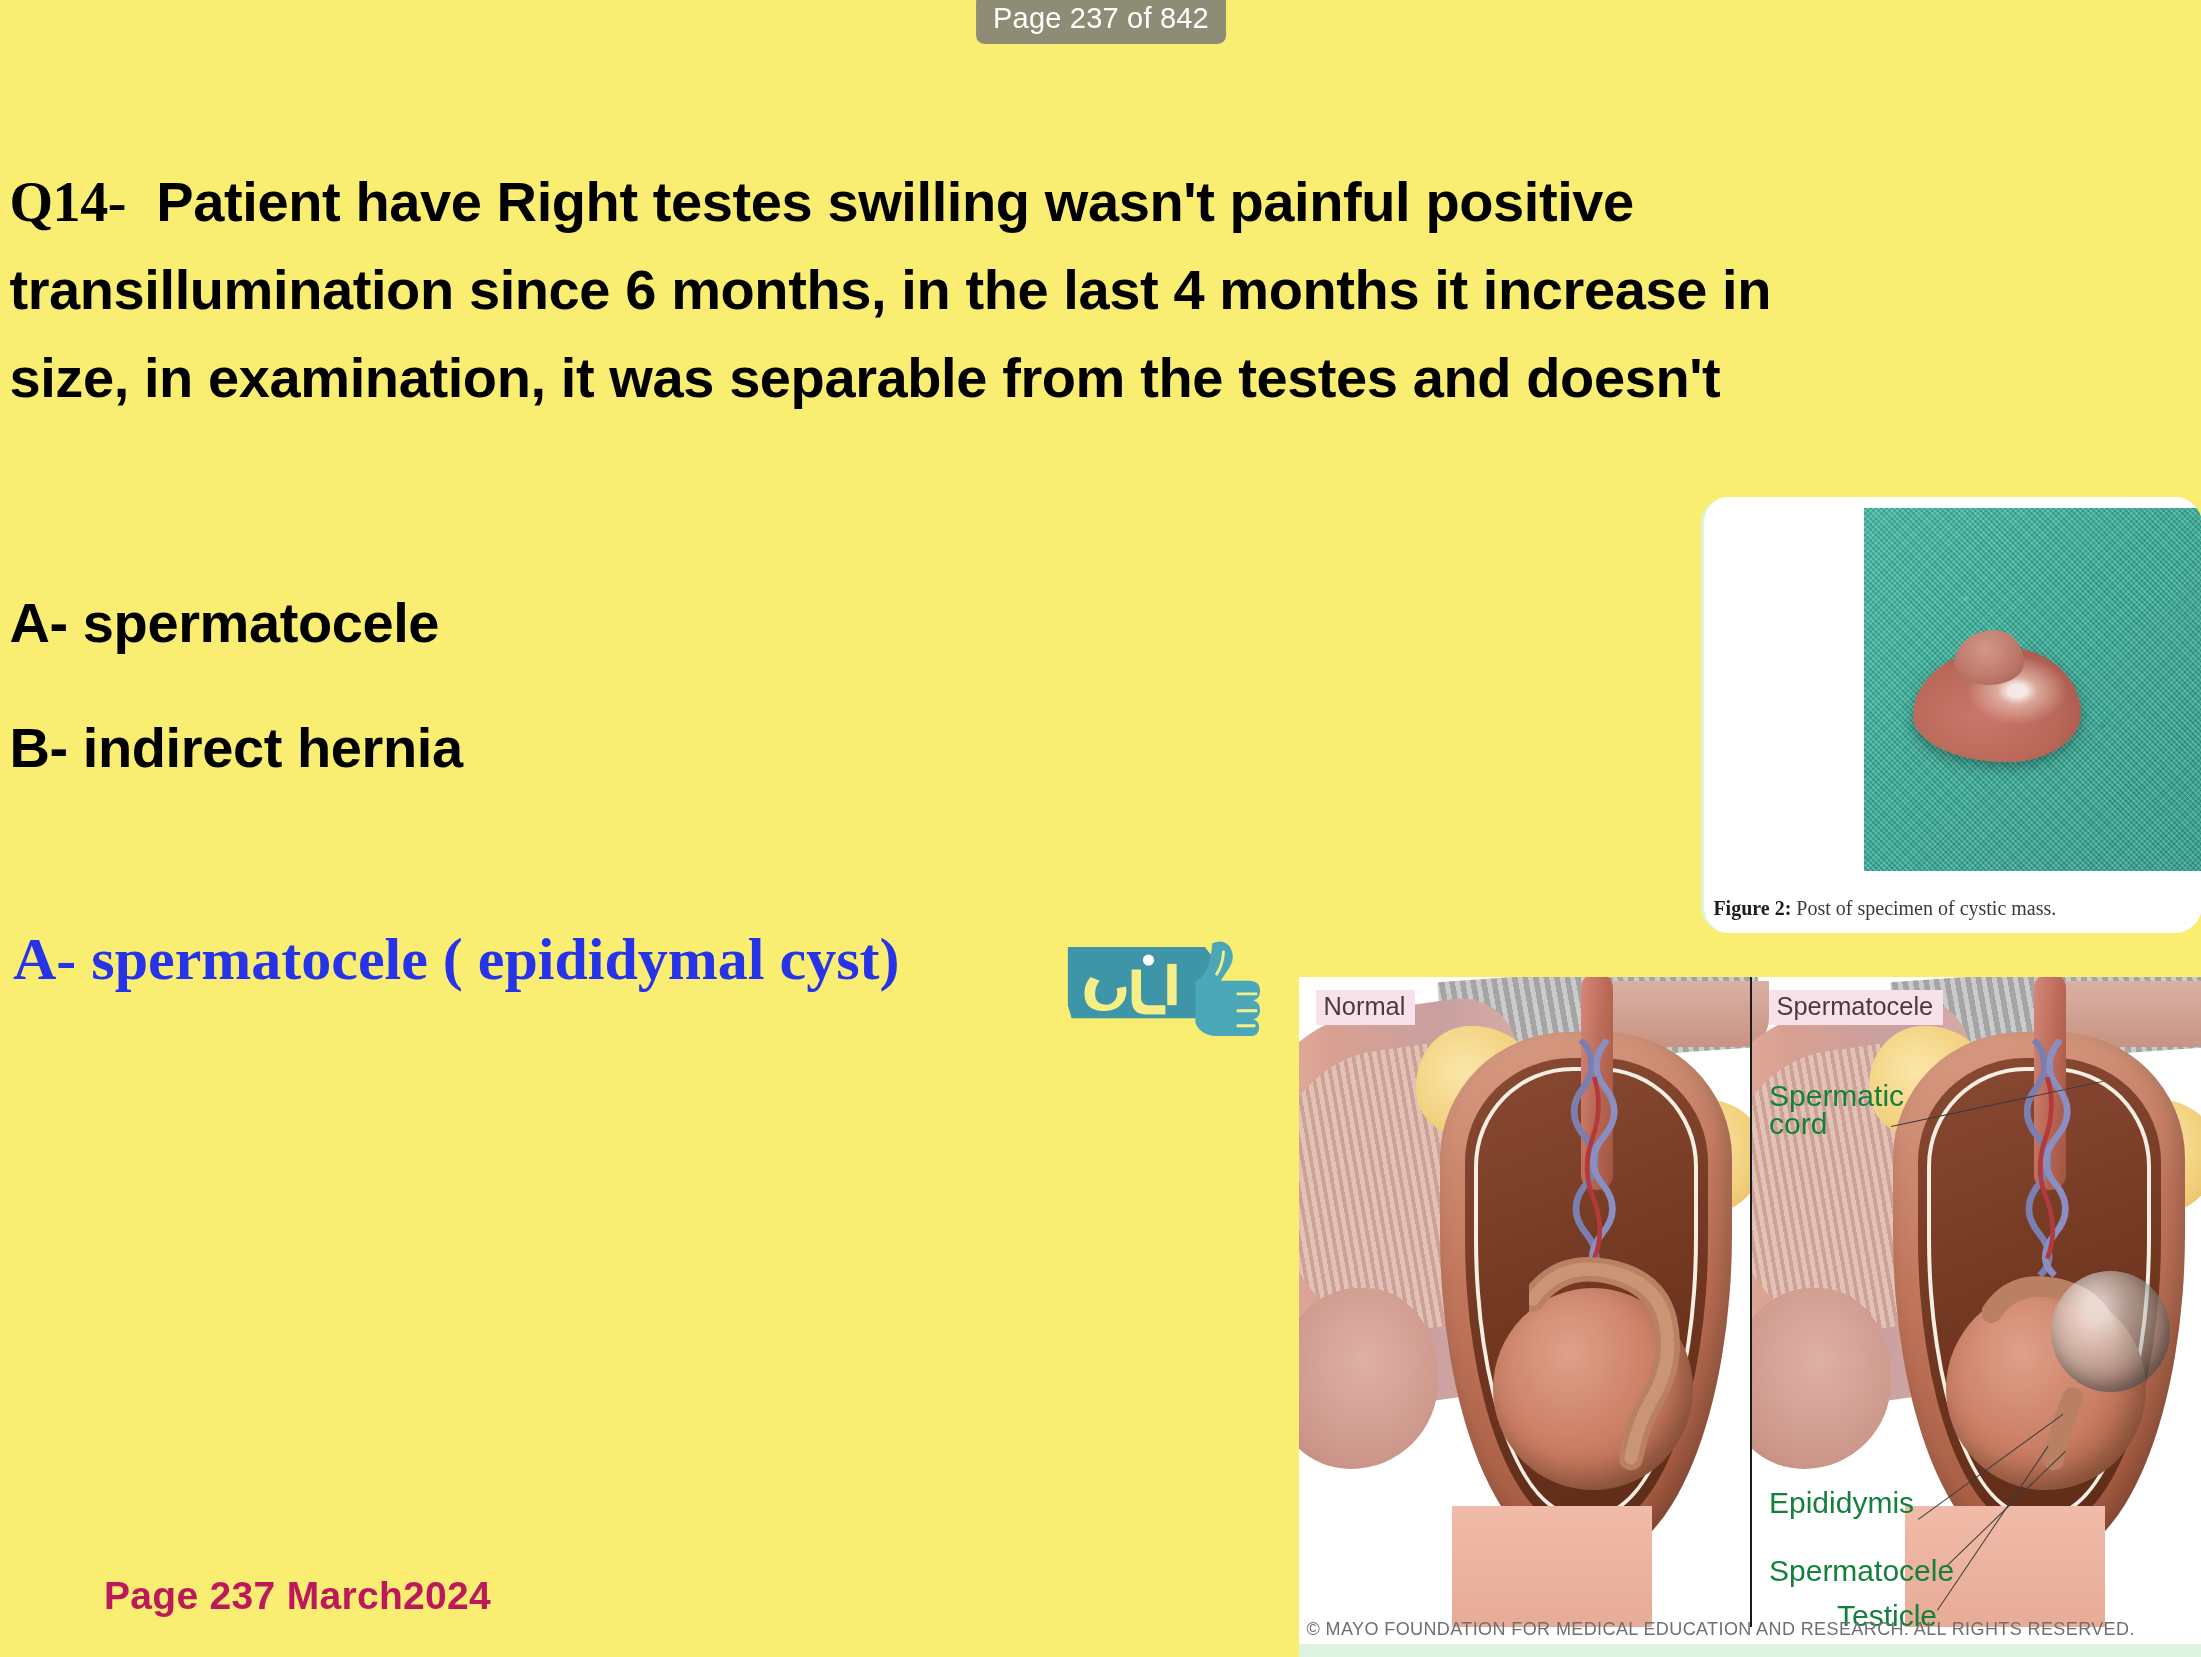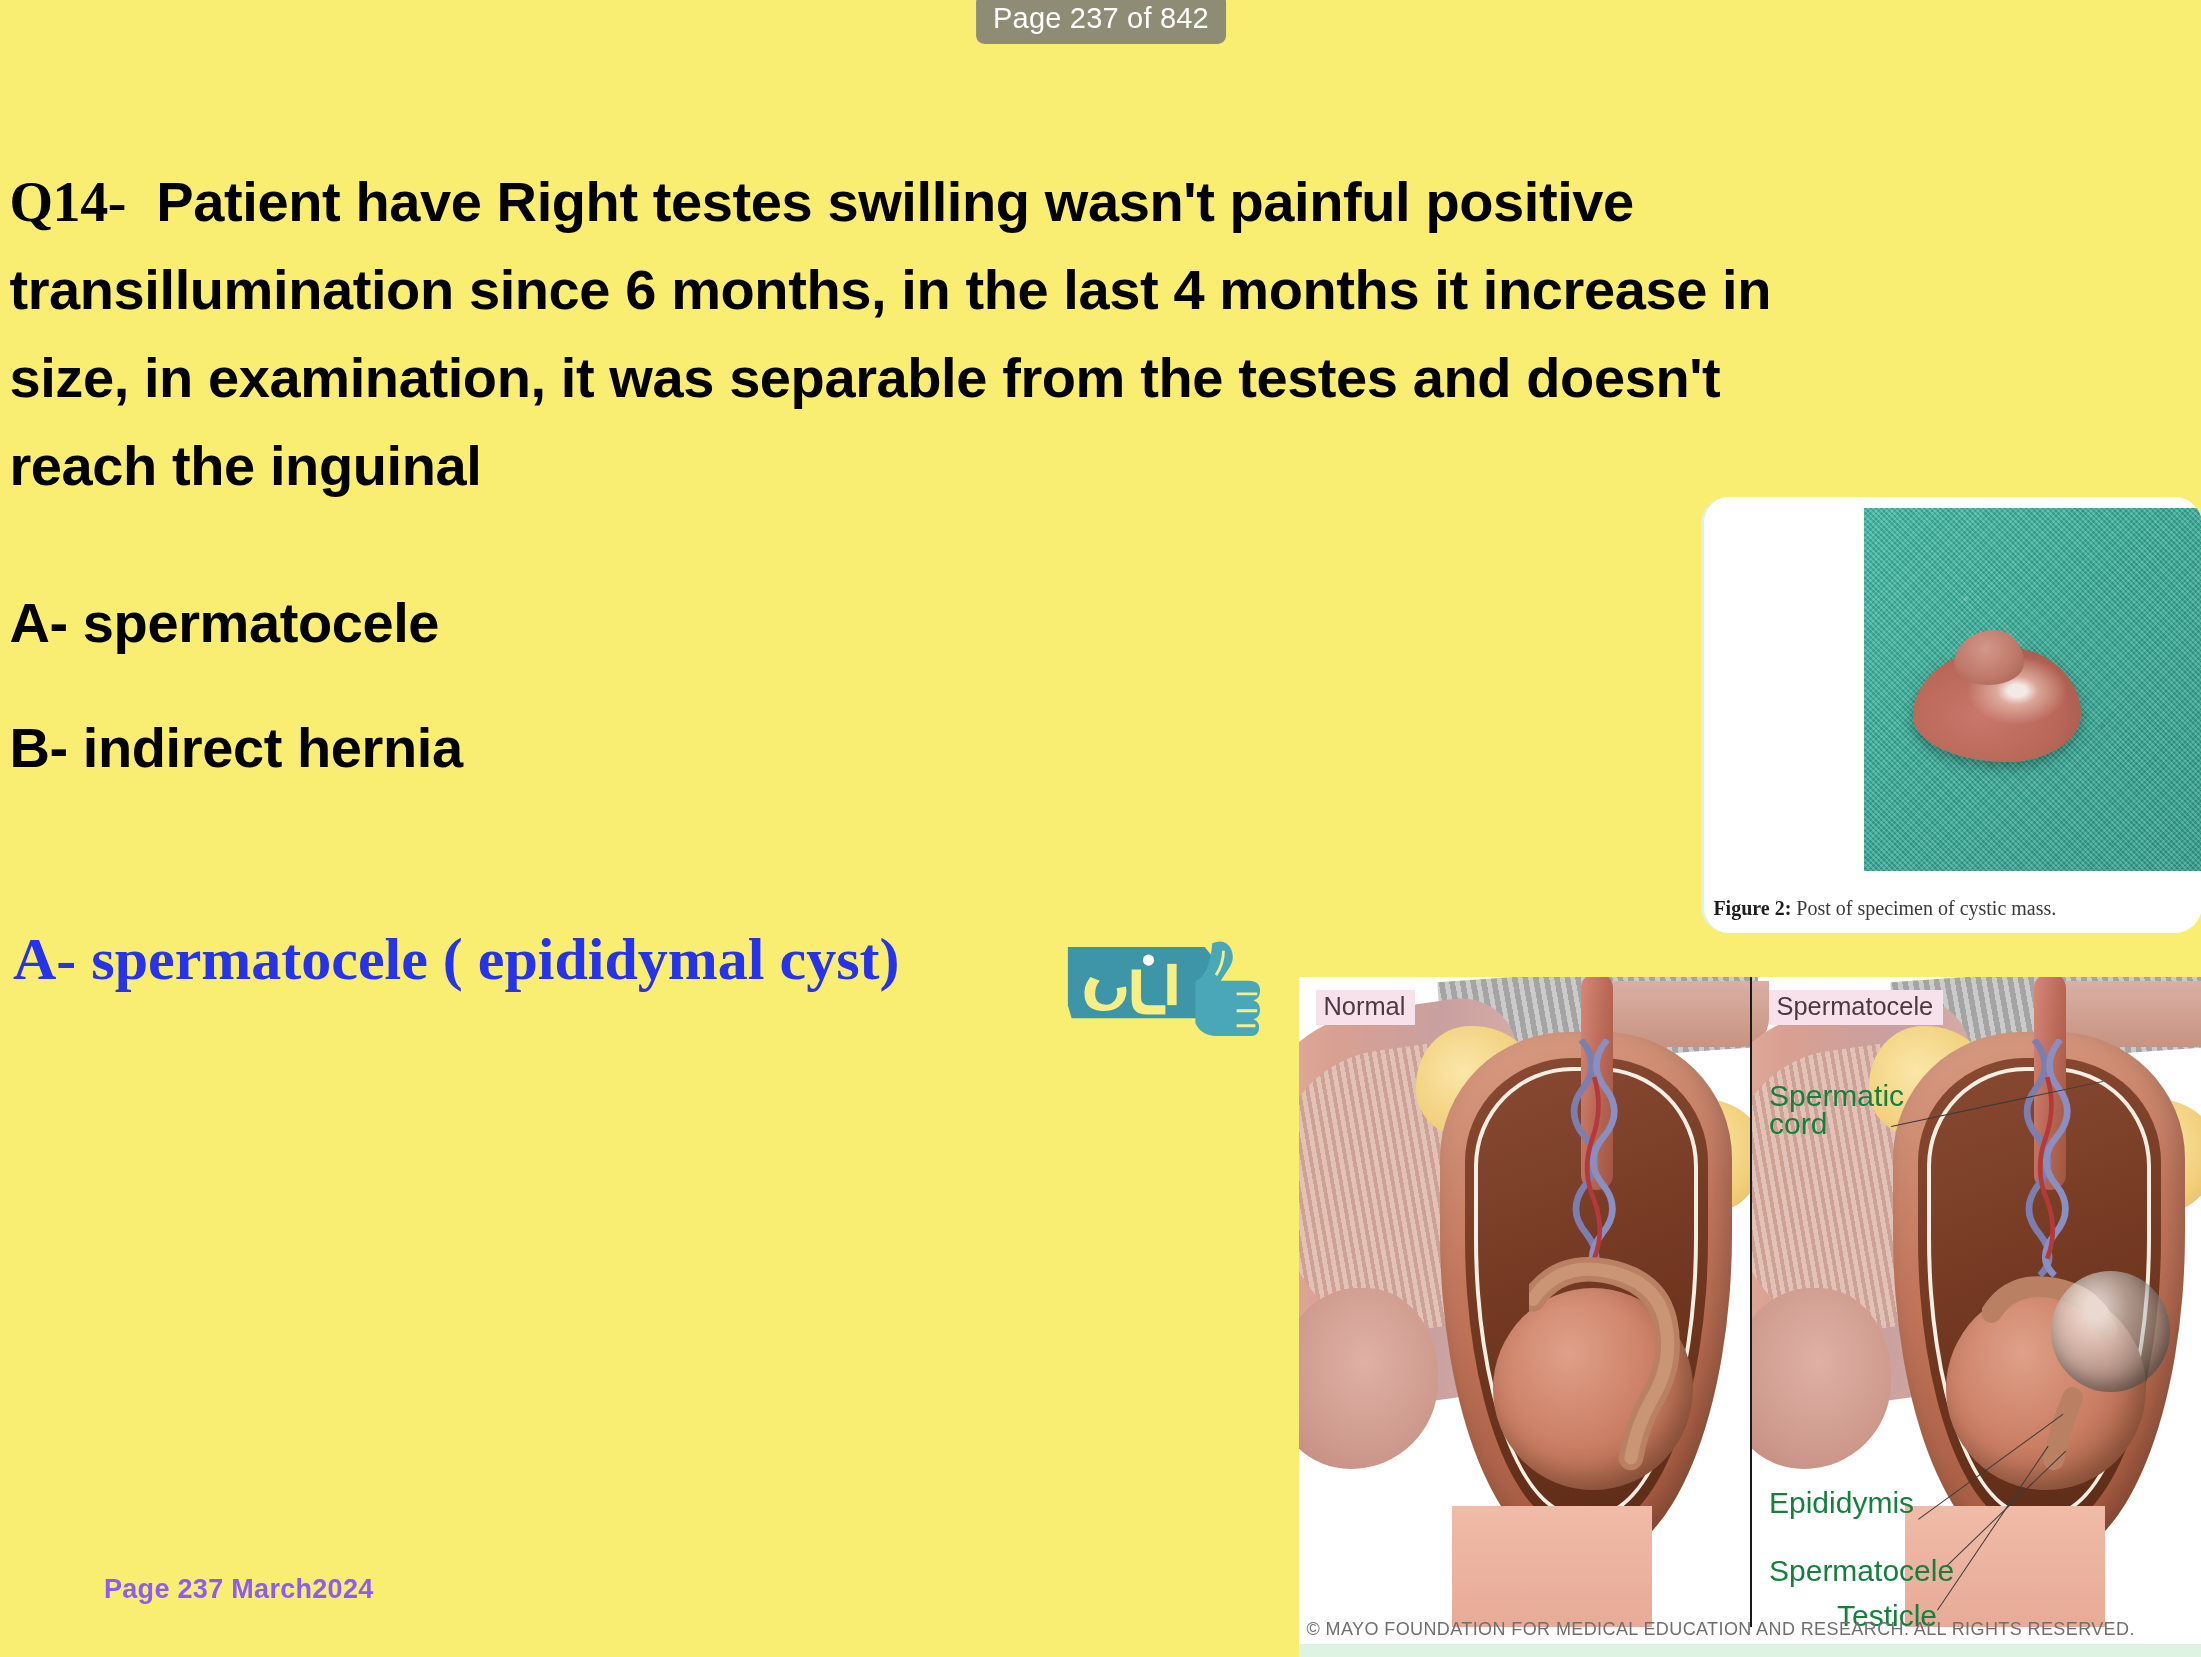--- a/index.html
+++ b/index.html
@@ -93,22 +93,22 @@
     z-index: 30;
   }
 
   
   #footer-text {
     position: absolute;
     left: 104px;
     top: 1574px;
     font-family: "Liberation Sans", sans-serif;
     font-weight: bold;
-    font-size: 27px;
-    color: #8b5cf6;
+    font-size: 39px;
+    color: #be185d;
     letter-spacing: 0.3px;
     white-space: nowrap;
   }
 
   
   #specimen-figure {
     position: absolute;
     left: 1701px;
     top: 497px;
     width: 501px;
@@ -393,21 +393,20 @@
 </style>
 </head>
 <body>
 
 <div id="page-badge">Page 237 of 842</div>
 
 <div id="question-block">
   <div class="q-line"><span class="q-serif">Q14-</span>&nbsp; <span>Patient have Right testes swilling wasn't painful positive</span></div>
   <div class="q-line">transillumination since 6 months, in the last 4 months it increase in</div>
   <div class="q-line">size, in examination, it was separable from the testes and doesn't</div>
-  <div class="q-line">reach the inguinal</div>
 </div>
 
 <div id="options-block">
   <div class="opt-line">A- spermatocele</div>
   <div class="opt-line">B- indirect hernia</div>
 </div>
 
 <div id="answer-line">A- spermatocele ( epididymal cyst)</div>
 
 <div id="kafo-logo">

